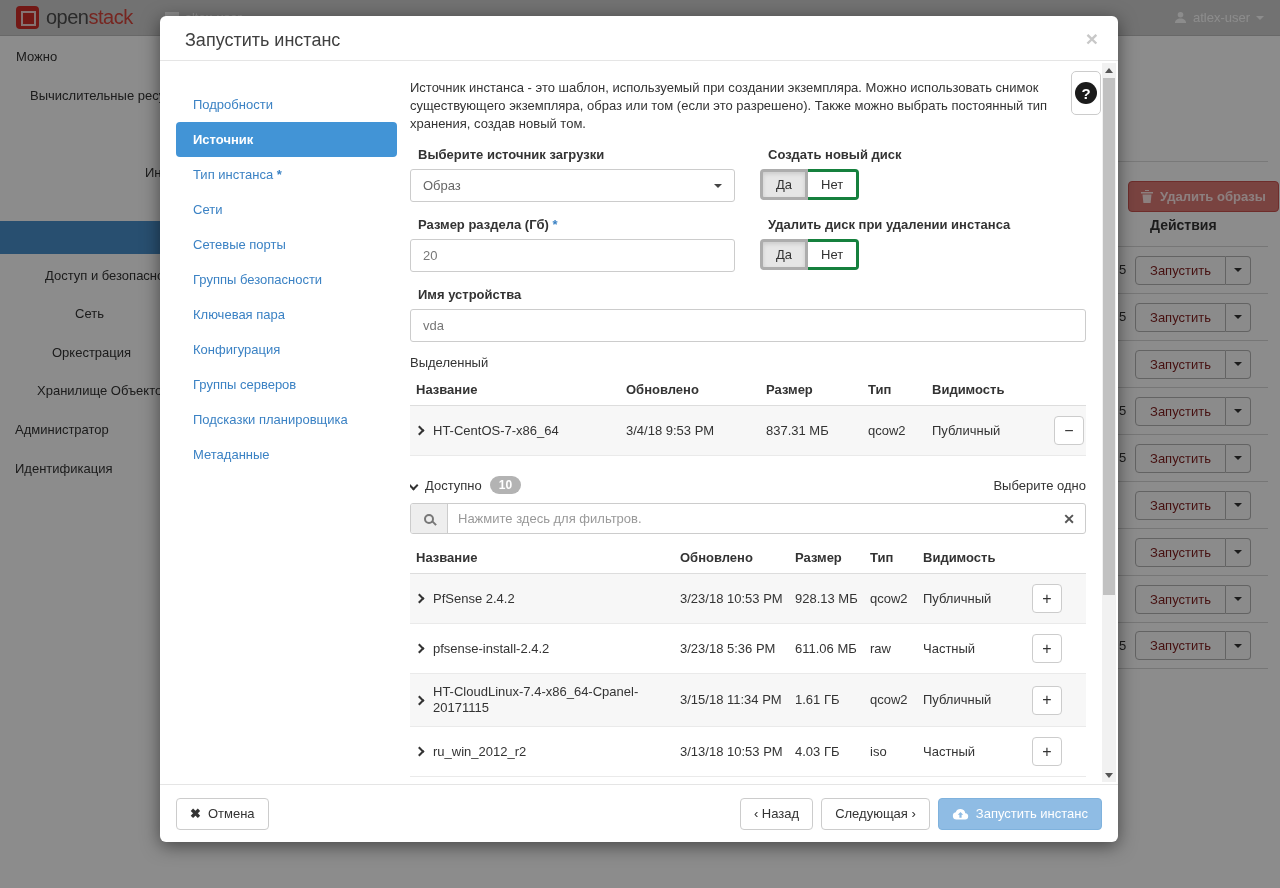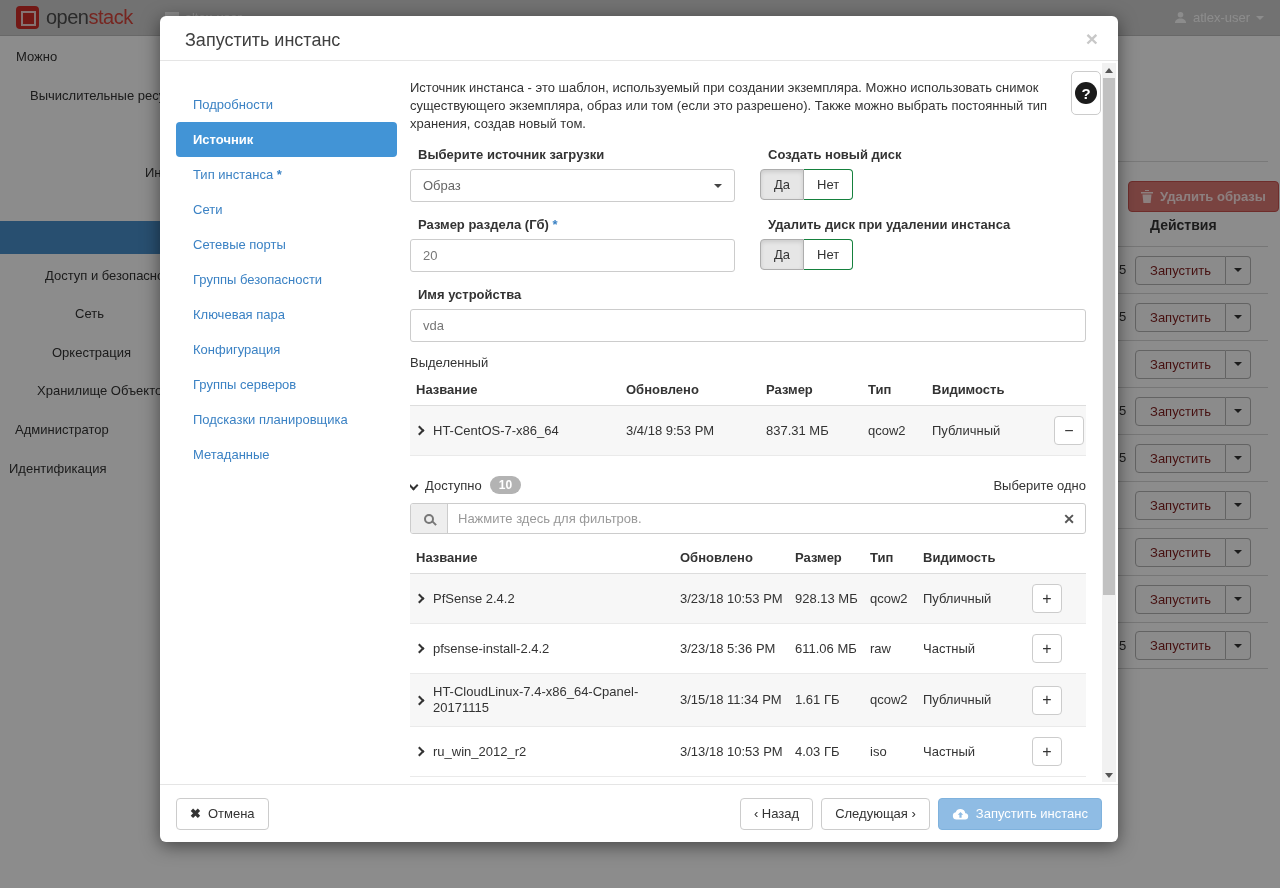--- a/index.html
+++ b/index.html
@@ -52,21 +52,21 @@
   .desc { width:652px; line-height:18px; }
   .form-row { display:flex; }
   .col-l { width:325px; }
   .col-r { width:326px; margin-left:25px; }
   .lbl { font-weight:bold; margin:15px 0 7px;padding-left:8px; }
   .lbl.first { margin-top:14px; }
   .sel { height:33px; border:1px solid #ccc; border-radius:3px; display:flex; align-items:center; justify-content:space-between; padding:0 12px; color:#666; background:#fff; cursor:pointer; }
   .sel .caret-down { color:#444; }
   .txt { width:100%; height:33px; border:1px solid #ccc; border-radius:3px; padding:0 12px; font-size:13px; color:#777; font-family:inherit; background:#fff; }
   .tgl-group { display:flex; }
-  .tgl { height:31px; padding:0 13px; font-size:13px; border:1px solid #15803d; background:#fff; color:#333; font-family:inherit; cursor:pointer; }
+  .tgl { height:31px; padding:0 13px; font-size:13px; border:3px solid #15803d; background:#fff; color:#333; font-family:inherit; cursor:pointer; }
   .tgl:first-child { border-radius:4px 0 0 4px; }
   .tgl:last-child { border-radius:0 4px 4px 0; border-left:none; }
   .tgl.active { background:#e6e6e6; border-color:#adadad; box-shadow:inset 0 2px 4px rgba(0,0,0,0.12); }
 
   .plain-lbl { margin-top:13px; }
   .tbl { width:100%; border-collapse:collapse; table-layout:fixed; margin-top:4px; }
   .tbl th { text-align:left; font-weight:bold; padding:8px 6px; border-bottom:1px solid #ddd; font-size:13px; color:#333; }
   .tbl td { padding:10px 6px; vertical-align:middle; font-size:13px; color:#333; border-bottom:1px solid #eaeaea; line-height:16px; }
   .tbl .striped td { background:#f7f7f7; }
   .name-flex { display:flex; align-items:center; gap:10px; }
@@ -129,21 +129,21 @@
 
   <div class="bg-nav-item" style="left:16px; top:49px;">Можно</div>
   <div class="bg-nav-item" style="left:30px; top:88px;">Вычислительные ресурсы</div>
   <div class="bg-nav-item" style="left:145px; top:165px;">Инстансы</div>
   <div class="nav-sel"><span>Образы</span></div>
   <div class="bg-nav-item" style="left:45px; top:268px;">Доступ и безопасность</div>
   <div class="bg-nav-item" style="left:75px; top:306px;">Сеть</div>
   <div class="bg-nav-item" style="left:52px; top:345px;">Оркестрация</div>
   <div class="bg-nav-item" style="left:37px; top:383px;">Хранилище Объектов</div>
   <div class="bg-nav-item" style="left:15px; top:422px;">Администратор</div>
-  <div class="bg-nav-item" style="left:9px; top:461px;">Идентификация</div>
+  <div class="bg-nav-item" style="left:15px; top:461px;">Идентификация</div>
 
   <div class="hdr-line"></div>
   <button class="del-btn">
     <svg width="12" height="13" viewBox="0 0 12 13">
         <path fill="#ffe9e8" d="M4 0h4v1H4zM0 2h12v1.5H0zM1.5 4.5h9L9.6 13H2.4z"></path>
       </svg>
     <span>Удалить образы</span>
   </button>
   <div class="actions-h">Действия</div>
 

